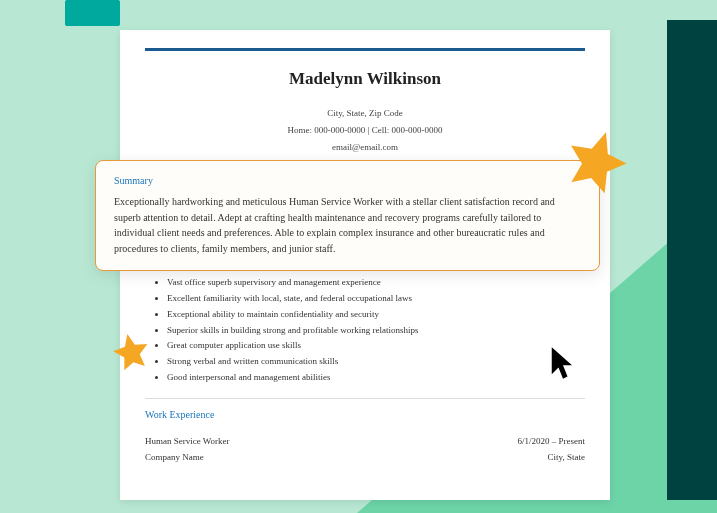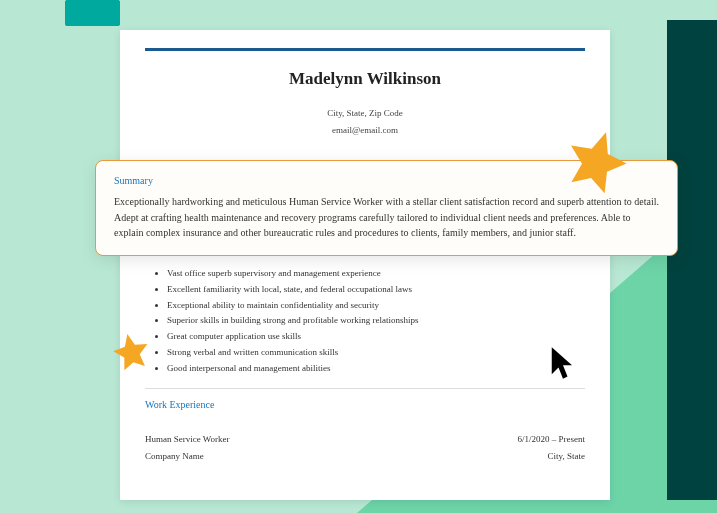--- a/index.html
+++ b/index.html
@@ -70,27 +70,27 @@
   .contact {
     text-align: center;
     font-size: 9px;
     color: #444;
     line-height: 1.9;
     margin-bottom: 10px;
   }
   .section-title {
     color: #1a75bc;
     font-size: 10px;
-    margin-bottom: 21px;
+    margin-bottom: 13px;
   }
   .summary-callout {
     position: absolute;
     left: 95px;
     top: 160px;
-    width: 583px;
+    width: 505px;
     background: #fffdf9;
     border: 1.5px solid #e8993a;
     border-radius: 8px;
     padding: 14px 18px;
     box-shadow: 0 4px 16px rgba(0,0,0,0.1);
     z-index: 10;
   }
   .summary-title {
     color: #1a75bc;
     font-size: 10px;
@@ -160,20 +160,21 @@
 
 <div class="tab"></div>
 <div class="tab"></div>
 <div class="tab"></div>
 
 <div class="resume">
   <div class="top-rule"></div>
   <div class="name">Madelynn Wilkinson</div>
   <div class="contact">
     <div>City, State, Zip Code</div>
+    <div>Home: 000-000-0000 | Cell: 000-000-0000</div>
     <div>email@email.com</div>
   </div>
 
   <div class="highlights">
     <div class="section-title">Highlights</div>
     <ul>
       <li>Vast office superb supervisory and management experience</li>
       <li>Excellent familiarity with local, state, and federal occupational laws</li>
       <li>Exceptional ability to maintain confidentiality and security</li>
       <li>Superior skills in building strong and profitable working relationships</li>

